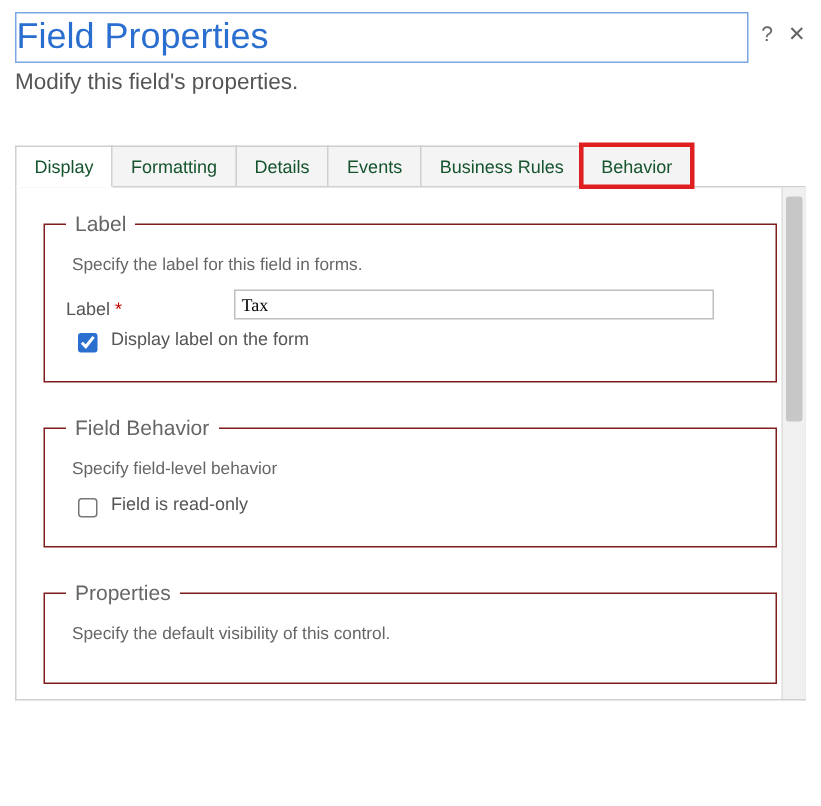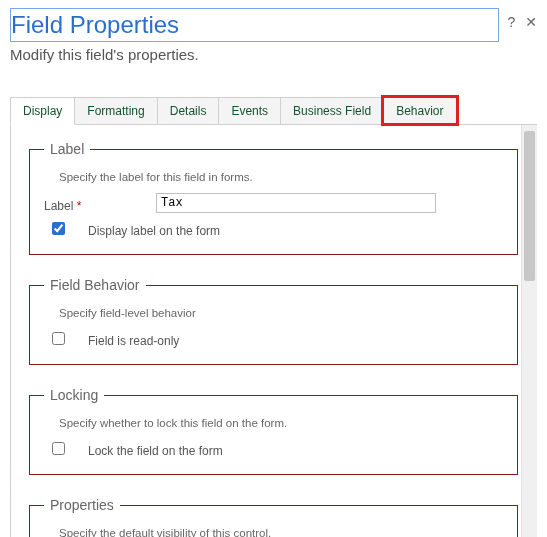--- a/index.html
+++ b/index.html
@@ -76,45 +76,45 @@
     padding: 10px 14px 16px 14px;
   }
   fieldset legend {
     font-size: 14px;
     color: #666;
     padding: 0 6px;
   }
   .sect-desc {
     font-size: 11.5px;
     color: #666;
-    margin: 4px 0 10px 15px;
+    margin: 4px 0 10px 4px;
   }
   .form-row {
     display: flex;
     align-items: flex-end;
     gap: 24px;
     margin: 6px 0;
   }
   .form-row .lbl {
     width: 88px;
     color: #555;
   }
   .req { color: #c00; }
   input[type="text"] {
-    font-family: Liberation Mono, monospace;
+    font-family: Liberation Serif, serif;
     font-size: 12px;
     padding: 2px 4px;
     border: 1px solid #bfbfbf;
-    width: 280px;
+    width: 320px;
     height: 20px;
   }
   .chk-row {
     display: flex;
-    align-items: flex-end;
-    gap: 20px;
+    align-items: flex-start;
+    gap: 6px;
     margin-top: 6px;
     margin-left: 4px;
     color: #555;
   }
   input[type="checkbox"] {
     width: 13px; height: 13px;
     accent-color: #2a6fcf;
   }
   .scroll-gutter {
     position: absolute;
@@ -143,21 +143,21 @@
     <span class="close-x">✕</span>
   </div>
 </div>
 <div class="subtitle">Modify this field's properties.</div>
 
 <div class="tabs">
   <div class="tab active">Display</div>
   <div class="tab">Formatting</div>
   <div class="tab">Details</div>
   <div class="tab">Events</div>
-  <div class="tab">Business Field</div>
+  <div class="tab">Business Rules</div>
   <div class="tab highlighted">Behavior</div>
 </div>
 
 <div class="panel-wrap">
 
   <fieldset>
     <legend>Label</legend>
     <div class="sect-desc">Specify the label for this field in forms.</div>
     <div class="form-row">
       <span class="lbl">
@@ -174,28 +174,20 @@
 
   <fieldset>
     <legend>Field Behavior</legend>
     <div class="sect-desc">Specify field-level behavior</div>
     <div class="chk-row">
       <input type="checkbox" style="">
       <span>Field is read-only</span>
     </div>
   </fieldset>
 
-  <fieldset>
-    <legend>Locking</legend>
-    <div class="sect-desc">Specify whether to lock this field on the form.</div>
-    <div class="chk-row">
-      <input type="checkbox" style="">
-      <span>Lock the field on the form</span>
-    </div>
-  </fieldset>
 
   <fieldset style="margin-bottom:0;">
     <legend>Properties</legend>
     <div class="sect-desc">Specify the default visibility of this control.</div>
 
   </fieldset>
 
   <div class="scroll-gutter">
     <div class="scroll-thumb"></div>
   </div>

